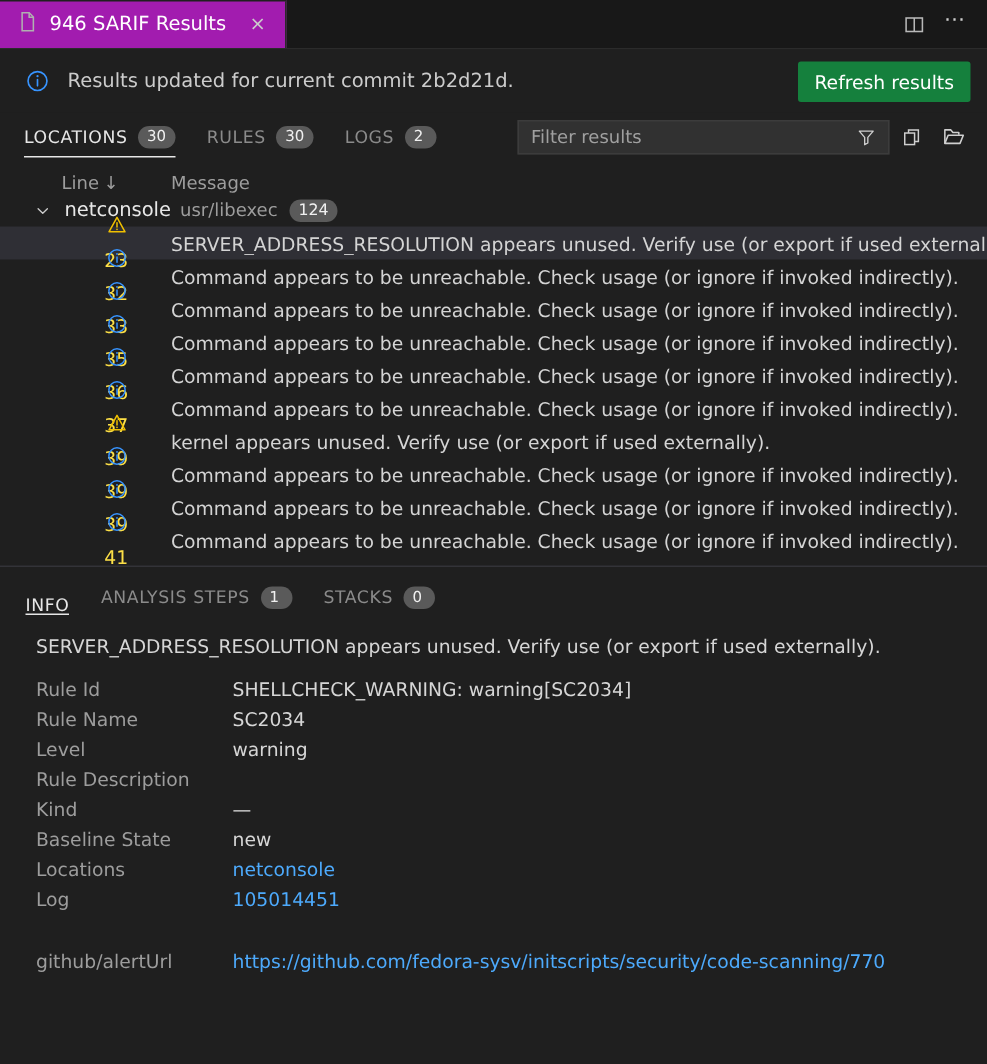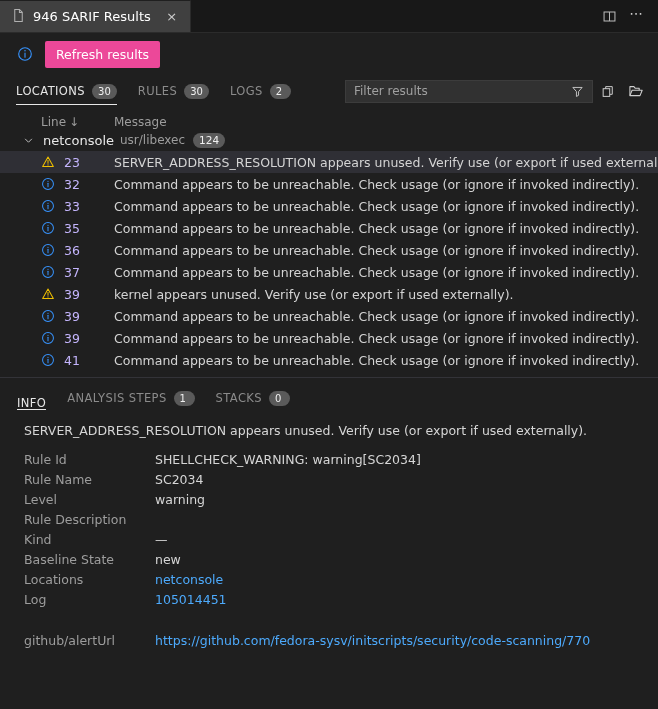--- a/index.html
+++ b/index.html
@@ -23,21 +23,21 @@
     background: #181818;
     display: flex;
     align-items: stretch;
     border-bottom: 1px solid #2b2b2b;
   }
   .tab {
     display: flex;
     align-items: center;
     gap: 7px;
     padding: 0 10px 0 11px;
-    background: #404040;
+    background: #a21caf;
     border-right: 1px solid #2b2b2b;
     border-top: 1px solid #1f1f1f;
     color: #ffffff;
     font-size: 13px;
     max-width: 260px;
   }
   .tab .tab-title { white-space: nowrap; }
   .tab-close {
     margin-left: 6px;
     width: 16px; height: 16px;
@@ -78,21 +78,21 @@
     width: 16px; height: 16px;
     flex: none;
     margin-right: 12px;
   }
   .banner-text {
     flex: 1;
     color: #cccccc;
     font-size: 13px;
   }
   .btn-primary {
-    background: #ec4899;
+    background: #15803d;
     color: #ffffff;
     border: none;
     border-radius: 2px;
     font-family: inherit;
     font-size: 12.5px;
     padding: 5px 11px;
     line-height: 17px;
     white-space: nowrap;
   }
 
@@ -216,22 +216,23 @@
     align-items: center;
     height: 22px;
     padding-left: 41px;
   }
   .row.selected { background: #2f2f35; }
   .row-line {
     width: 73px;
     display: flex;
     align-items: center;
     gap: 9px;
-    color: #c4b5fd;
+    color: #fde047;
     font-size: 12.5px;
+    flex-direction: column;
   }
   .sev-icon { width: 14px; height: 14px; flex: none; display: block; }
   .row-msg {
     flex: 1;
     color: #d4d4d4;
     font-size: 12.5px;
     white-space: nowrap;
     overflow: hidden;
   }
 
@@ -320,20 +321,21 @@
 </div>
 
 <div class="banner">
   <span class="banner-icon">
     <svg width="16" height="16" viewBox="0 0 16 16" fill="none" stroke="#3794ff" stroke-width="1.1">
       <circle cx="8" cy="8" r="6.3"></circle>
       <path d="M8 7.1v4.1" stroke-linecap="round"></path>
       <circle cx="8" cy="4.8" r="0.75" fill="#3794ff" stroke="none"></circle>
     </svg>
   </span>
+  <span class="banner-text">Results updated for current commit 2b2d21d.</span>
   <button class="btn-primary">Refresh results</button>
 </div>
 
 <div class="toolbar">
   <div class="seg-tabs">
     <div class="seg-tab active">
       <span>LOCATIONS</span>
       <span class="pill">30</span>
     </div>
     <div class="seg-tab">

